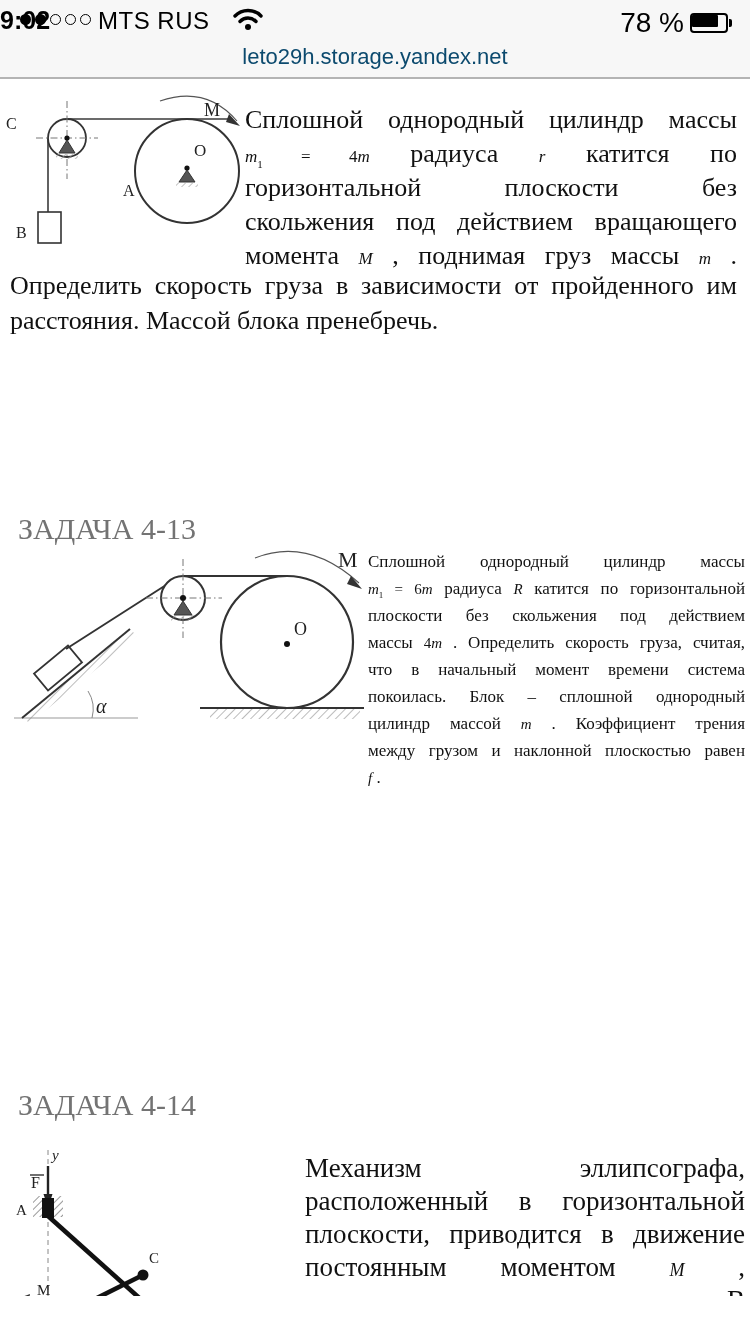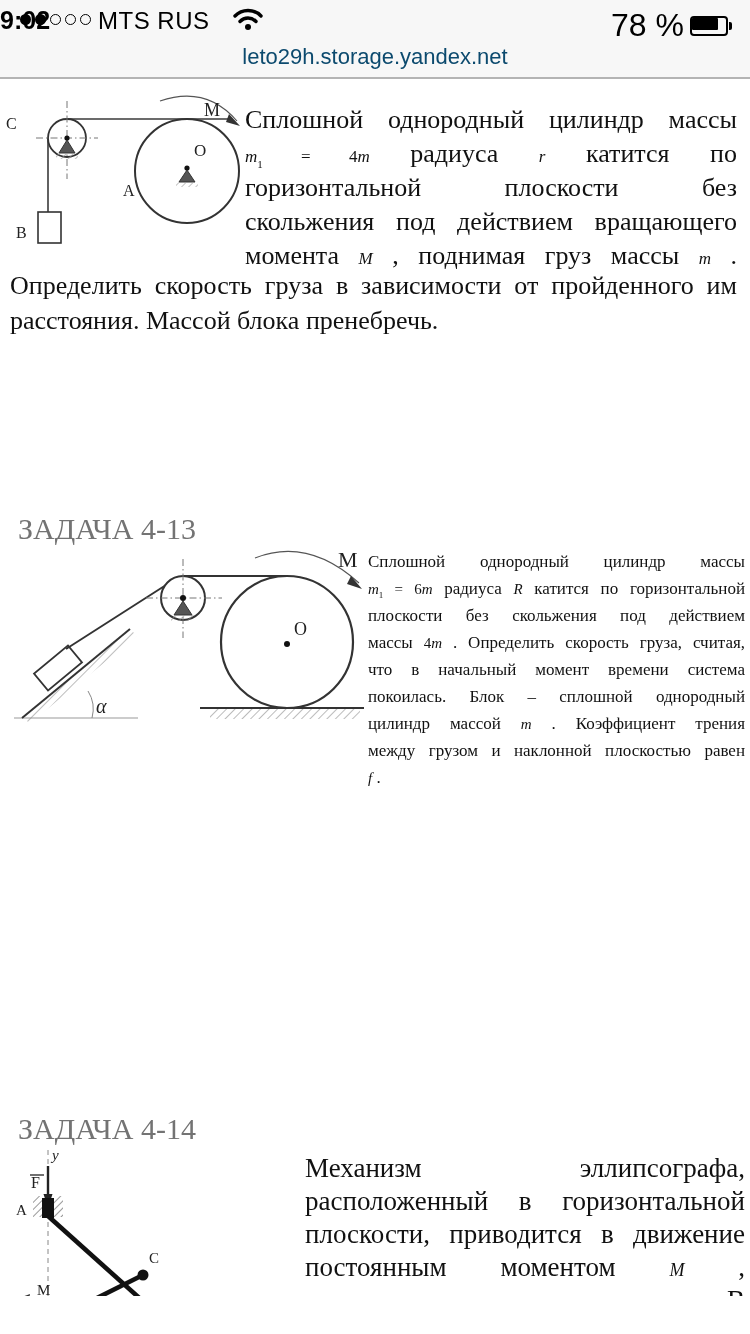--- a/index.html
+++ b/index.html
@@ -15,21 +15,21 @@
   }
   #statusrow { position:absolute; left:0; top:0; width:750px; height:40px; }
   #sigdots { position:absolute; left:20px; top:14px; display:flex; gap:4px; }
   #sigdots i { width:11px; height:11px; border-radius:50%; box-sizing:border-box; display:block; }
   #sigdots i.f { background:#000; }
   #sigdots i.e { border:1.6px solid #000; background:transparent; }
   #carrier { position:absolute; left:98px; top:7px; font-size:24px; letter-spacing:0.5px; }
   #wifi { position:absolute; left:233px; top:7px; }
   #clock { position:absolute; left:0; top:6px; width:750px; text-align:left; font-size:25px; font-weight:600; }
   #batt { position:absolute; right:18px; top:7px; display:flex; align-items:center; gap:6px; }
-  #battpct { font-size:32px; }
+  #battpct { font-size:28px; }
   #batticon { position:relative; width:42px; height:20px; }
   #battbody { position:absolute; left:0; top:0; width:38px; height:20px; border:2px solid #000; border-radius:4px; box-sizing:border-box; }
   #battfill { position:absolute; left:2px; top:2px; height:12px; background:#000; border-radius:1px; }
   #battnub { position:absolute; right:0; top:6px; width:3px; height:8px; background:#000; border-radius:0 2px 2px 0; }
   #urlrow { position:absolute; left:0; top:40px; width:750px; height:38px; text-align:center; }
   #urltext { font-size:22px; color:#0c4a6e; line-height:34px; }
   
   .tcol { position:absolute; }
   .tline { text-align:justify; text-align-last:justify; overflow:hidden; }
   .tline.last { text-align-last:left; }
@@ -165,21 +165,21 @@
     <div class="tline"><span class="mi">m</span><sub>1</sub><span class="mn"> = 6</span><span class="mi">m</span><span> радиуса </span><span class="mi">R</span><span> катится по горизонтальной</span></div>
     <div class="tline"><span>плоскости без скольжения под действием</span></div>
     <div class="tline"><span>массы </span><span class="mn">4</span><span class="mi">m</span><span> . Определить скорость груза, считая,</span></div>
     <div class="tline"><span>что в начальный момент времени система</span></div>
     <div class="tline"><span>покоилась. Блок – сплошной однородный</span></div>
     <div class="tline"><span>цилиндр массой </span><span class="mi">m</span><span> .  Коэффициент трения</span></div>
     <div class="tline"><span>между грузом и наклонной плоскостью равен</span></div>
     <div class="tline last"><span class="mi">f</span><span> .</span></div>
   </div>
 
-  <div class="heading" style="left:18px;top:1088px;margin-top:24px;">ЗАДАЧА 4-14</div>
+  <div class="heading" style="left:18px;top:1088px;">ЗАДАЧА 4-14</div>
 
   <svg class="diag" style="left:8px;top:1142px;" width="235" height="192" viewBox="0 0 235 192">
     <defs>
       <pattern id="h3" width="5" height="5" patternUnits="userSpaceOnUse" patternTransform="rotate(45)">
         <line x1="0" y1="0" x2="0" y2="5" stroke="#555" stroke-width="1.2"></line>
       </pattern>
     </defs>
     <line x1="40" y1="8" x2="40" y2="192" stroke="#888" stroke-width="1" stroke-dasharray="5 4"></line>
     <line x1="28" y1="189" x2="218" y2="189" stroke="#888" stroke-width="1" stroke-dasharray="5 4"></line>
     <line x1="22" y1="33" x2="36" y2="33" stroke="#333" stroke-width="1.4"></line>

